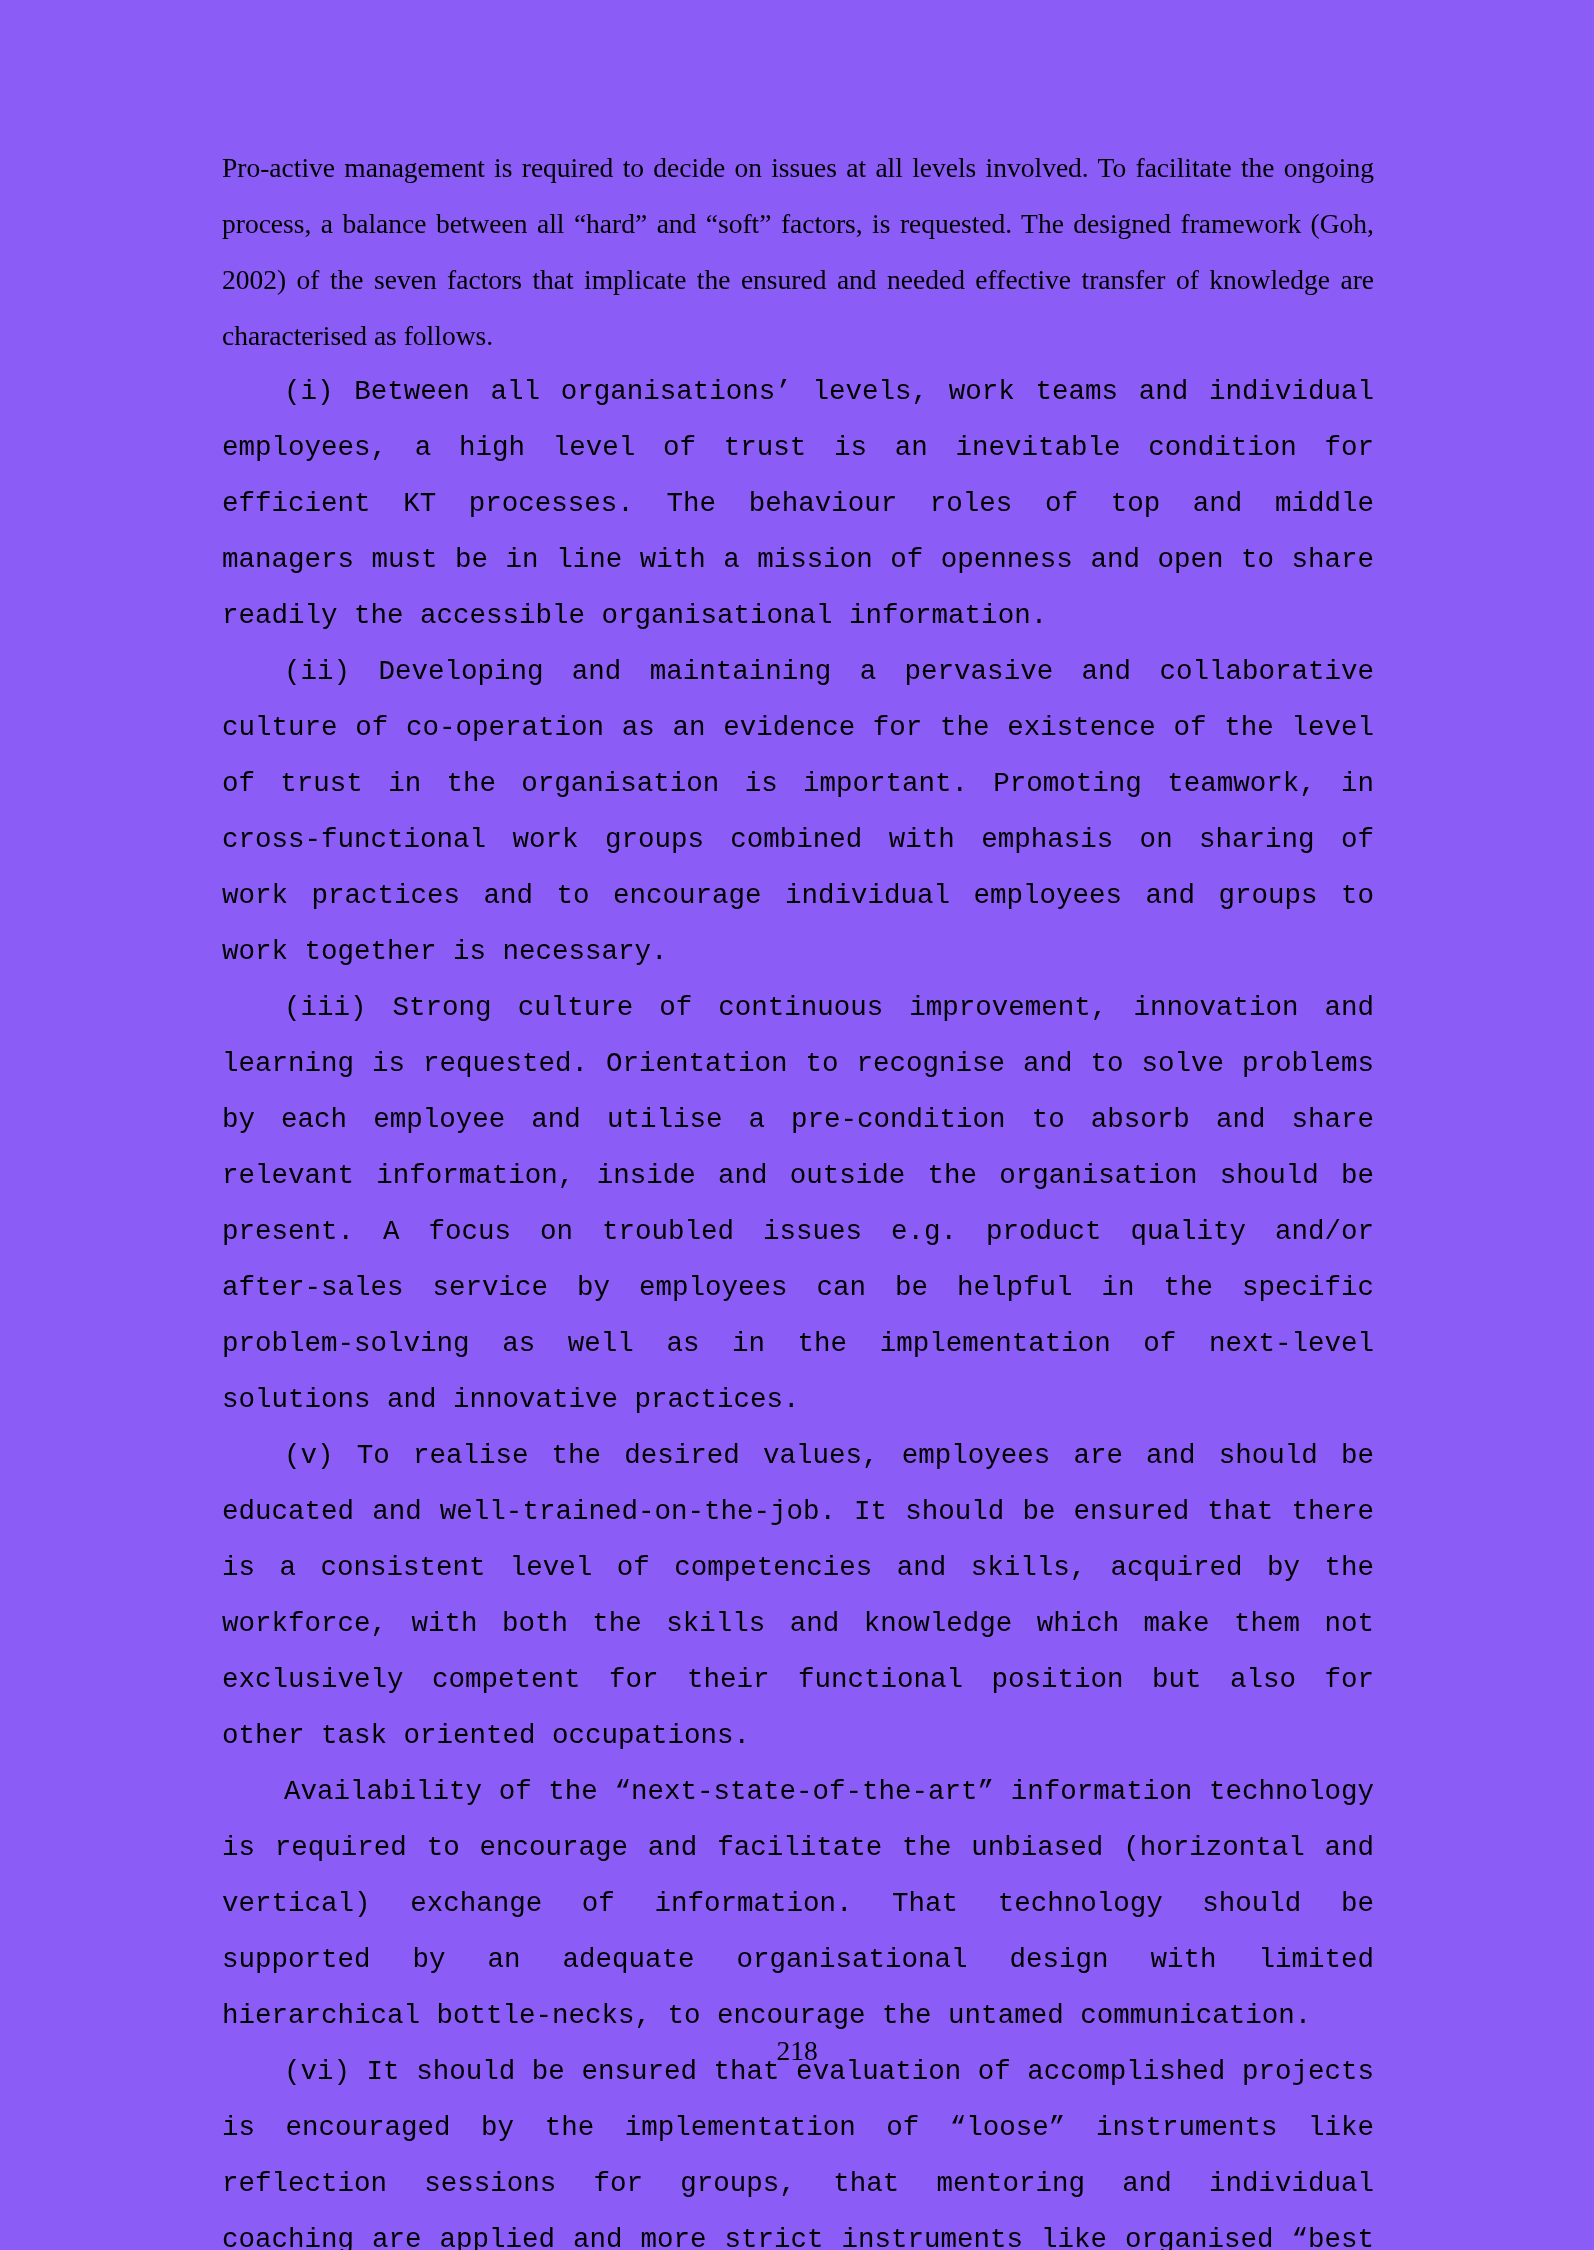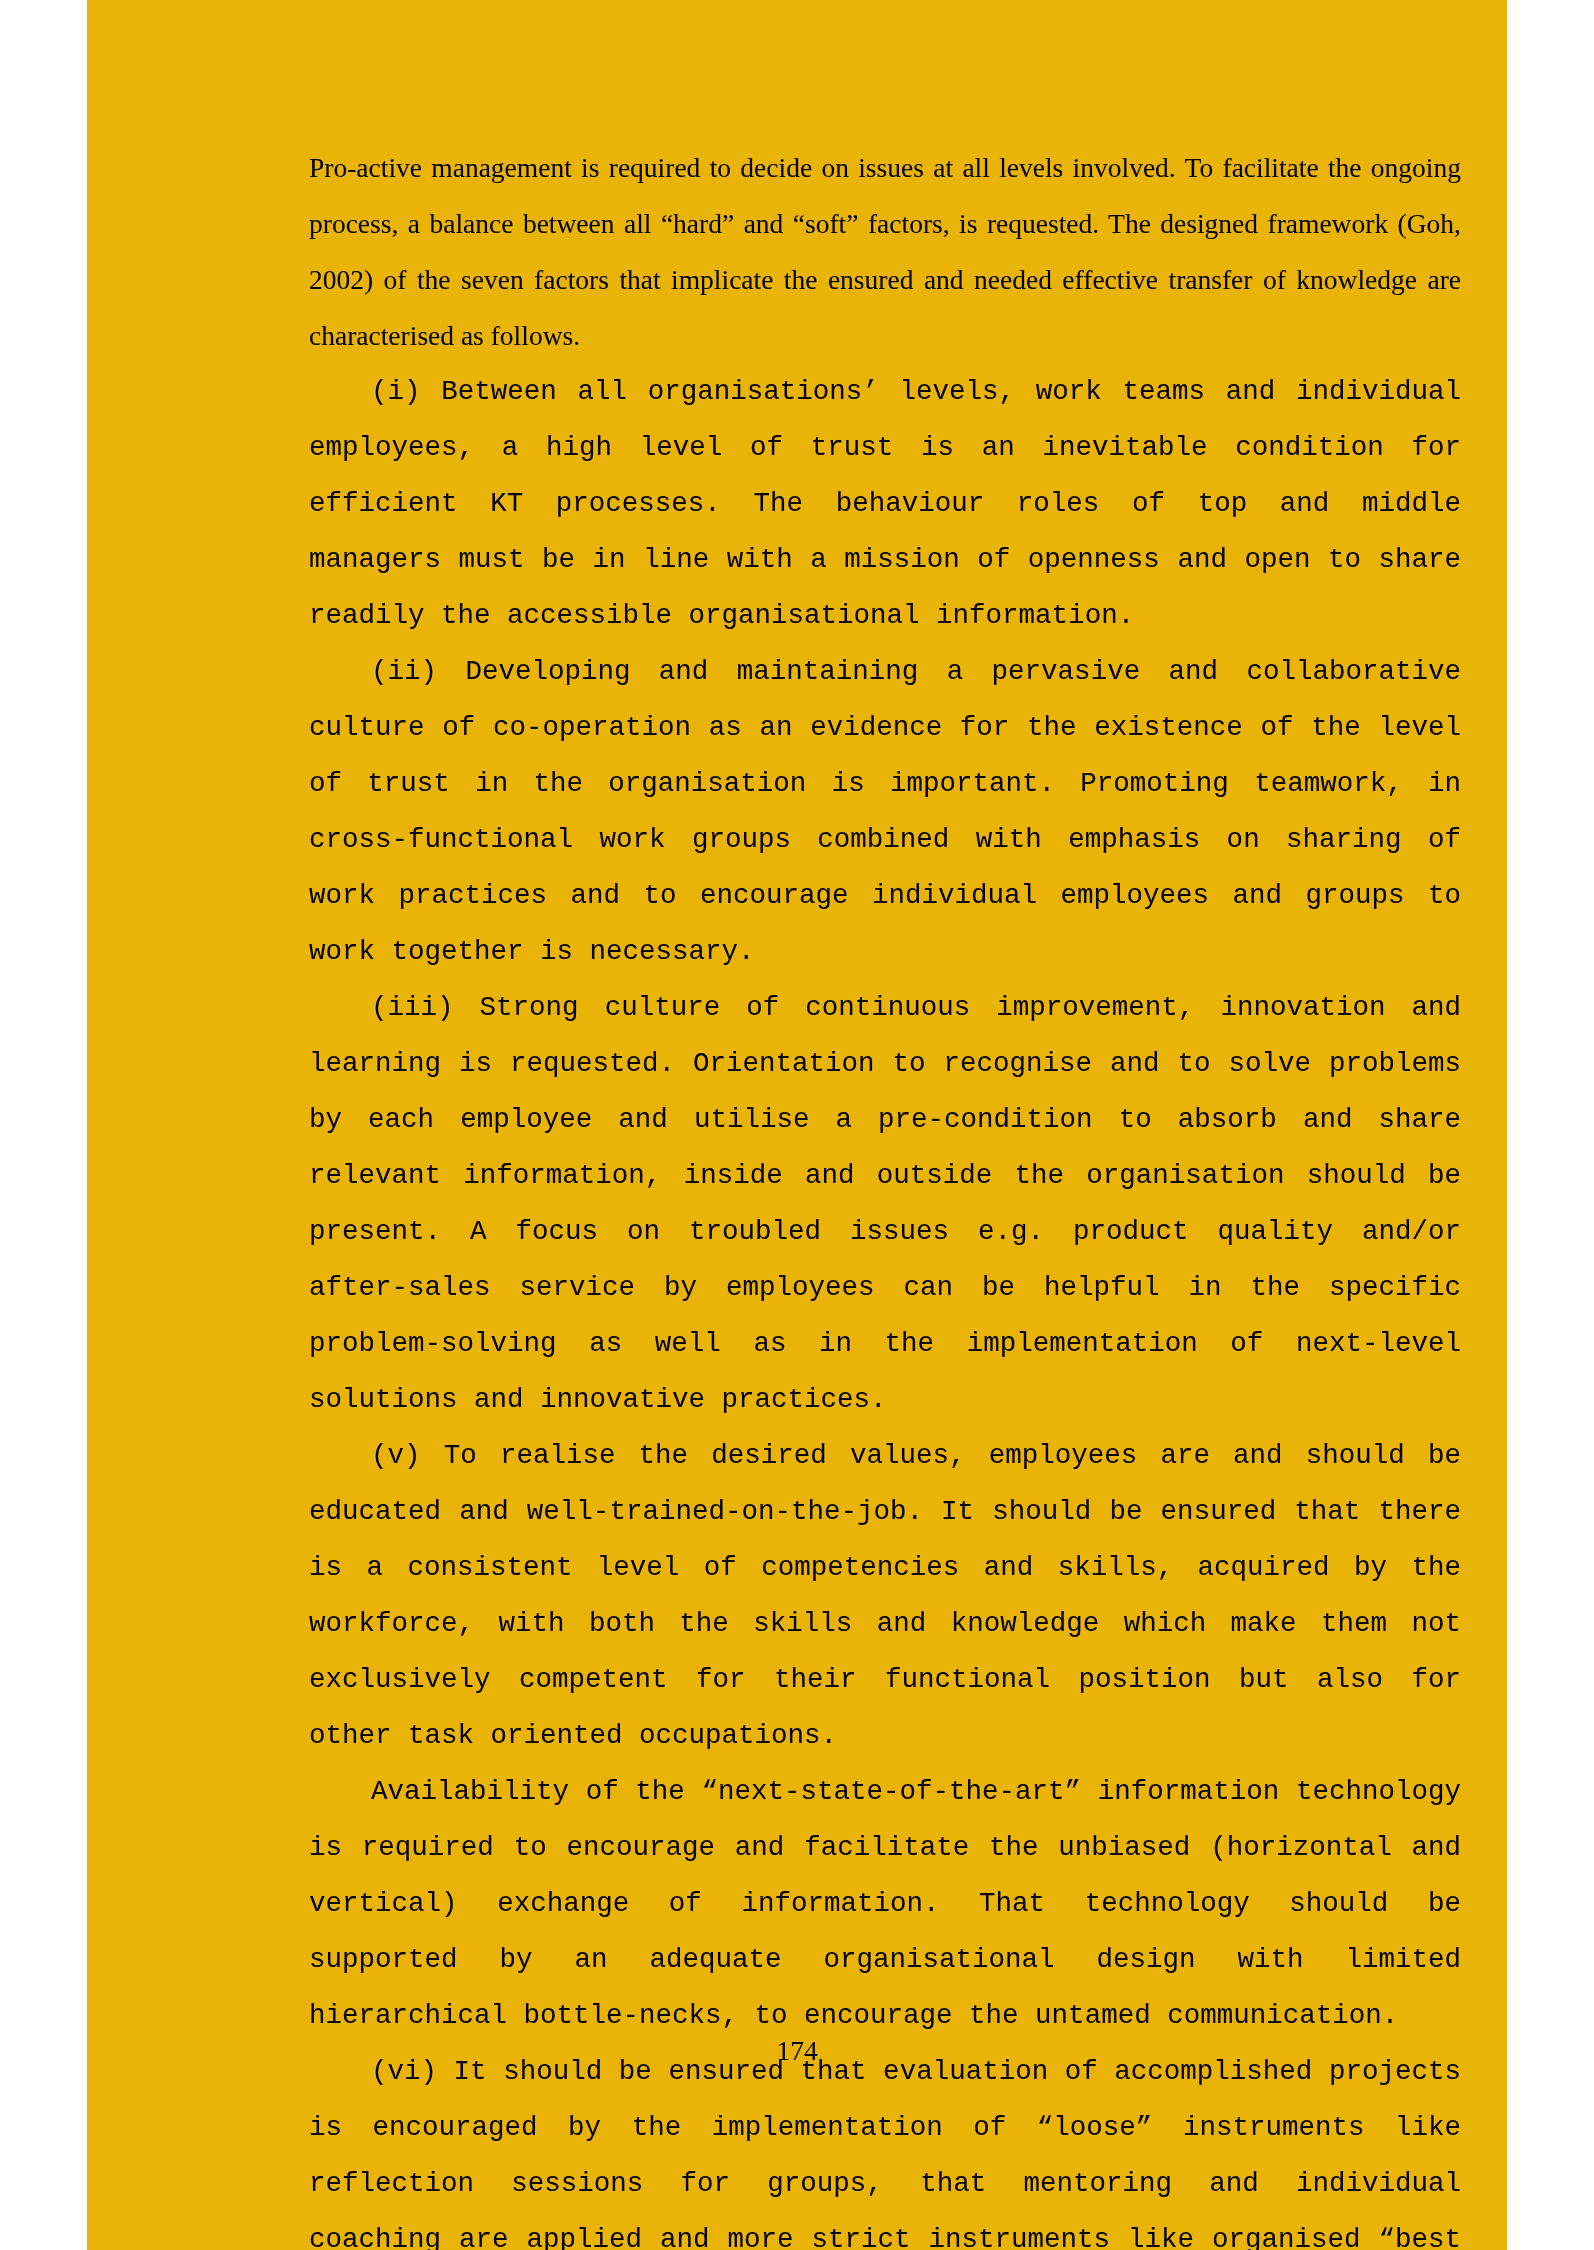--- a/index.html
+++ b/index.html
@@ -2,23 +2,23 @@
 <html><head>
 <meta charset="utf-8">
 <style>
   html, body {
     margin: 0;
     padding: 0;
     background: #ffffff;
   }
   .page {
     position: relative;
-    width: 1420px;
+    width: 1594px;
     height: 2250px;
-    background: #eab308;
+    background: #8b5cf6;
     margin: 0 auto;
     box-sizing: border-box;
     font-family: "Liberation Serif", "DejaVu Serif", serif;
     color: #000000;
   }
   .content {
     position: absolute;
     left: 222px;
     top: 140px;
     width: 1152px;
@@ -51,14 +51,14 @@
 <div class="page">
   <div class="content">
     <p>Pro-active management is required to decide on issues at all levels involved. To facilitate the ongoing process, a balance between all “hard” and “soft” factors, is requested. The designed framework (Goh, 2002) of the seven factors that implicate the ensured and needed effective transfer of knowledge are characterised as follows.</p>
     <p class="indent">(i) Between all organisations’ levels, work teams and individual employees, a high level of trust is an inevitable condition for efficient KT processes. The behaviour roles of top and middle managers must be in line with a mission of openness and open to share readily the accessible organisational information.</p>
     <p class="indent">(ii) Developing and maintaining a pervasive and collaborative culture of co-operation as an evidence for the existence of the level of trust in the organisation is important. Promoting teamwork, in cross-functional work groups combined with emphasis on sharing of work practices and to encourage individual employees and groups to work together is necessary.</p>
     <p class="indent">(iii)   Strong culture of continuous improvement, innovation and learning is requested. Orientation to recognise and to solve problems by each employee and utilise a pre-condition to absorb and share relevant information, inside and outside the organisation should be present. A focus on troubled issues e.g. product quality and/or after-sales service by employees can be helpful in the specific problem-solving as well as in the implementation of next-level solutions and innovative practices.</p>
     <p class="indent">(v) To realise the desired values, employees are and should be educated and well-trained-on-the-job. It should be ensured that there is a consistent level of competencies and skills, acquired by the workforce, with both the skills and knowledge which make them not exclusively competent for their functional position but also for other task oriented occupations.</p>
     <p class="indent">Availability of the “next-state-of-the-art” information technology is required to encourage and facilitate the unbiased (horizontal and vertical) exchange of information. That technology should be supported by an adequate organisational design with limited hierarchical bottle-necks, to encourage the untamed communication.</p>
     <p class="indent">(vi) It should be ensured that evaluation of accomplished projects is encouraged by the implementation of “loose” instruments like reflection sessions for groups, that mentoring and individual coaching are applied and more strict instruments like organised “best practices” sharing and review meetings are organised. Thus, a balanced approach, not disturbing the shaky contrasts between instruments, encouraging the sharing and implementation of knowledge, will be beneficial for the recipient organisation.</p>
   </div>
-  <div class="page-number">174</div>
+  <div class="page-number">218</div>
 </div>
 
 </body></html>

